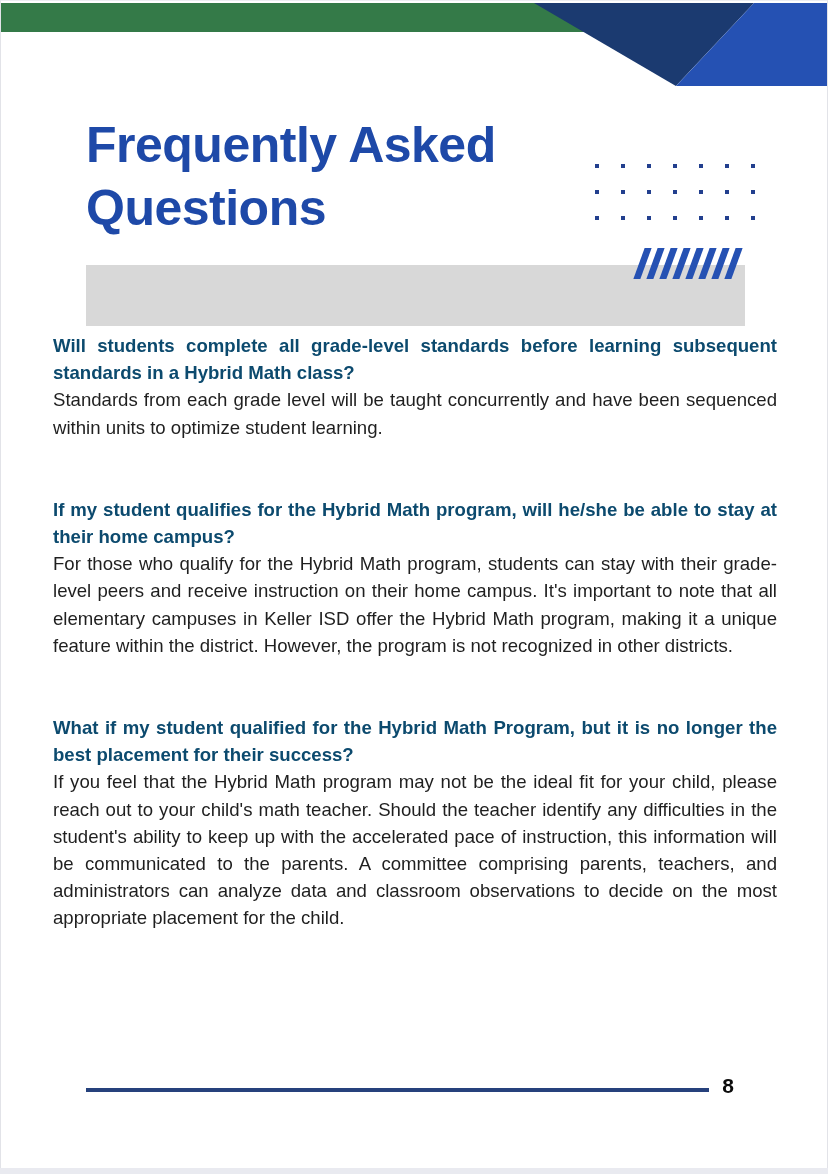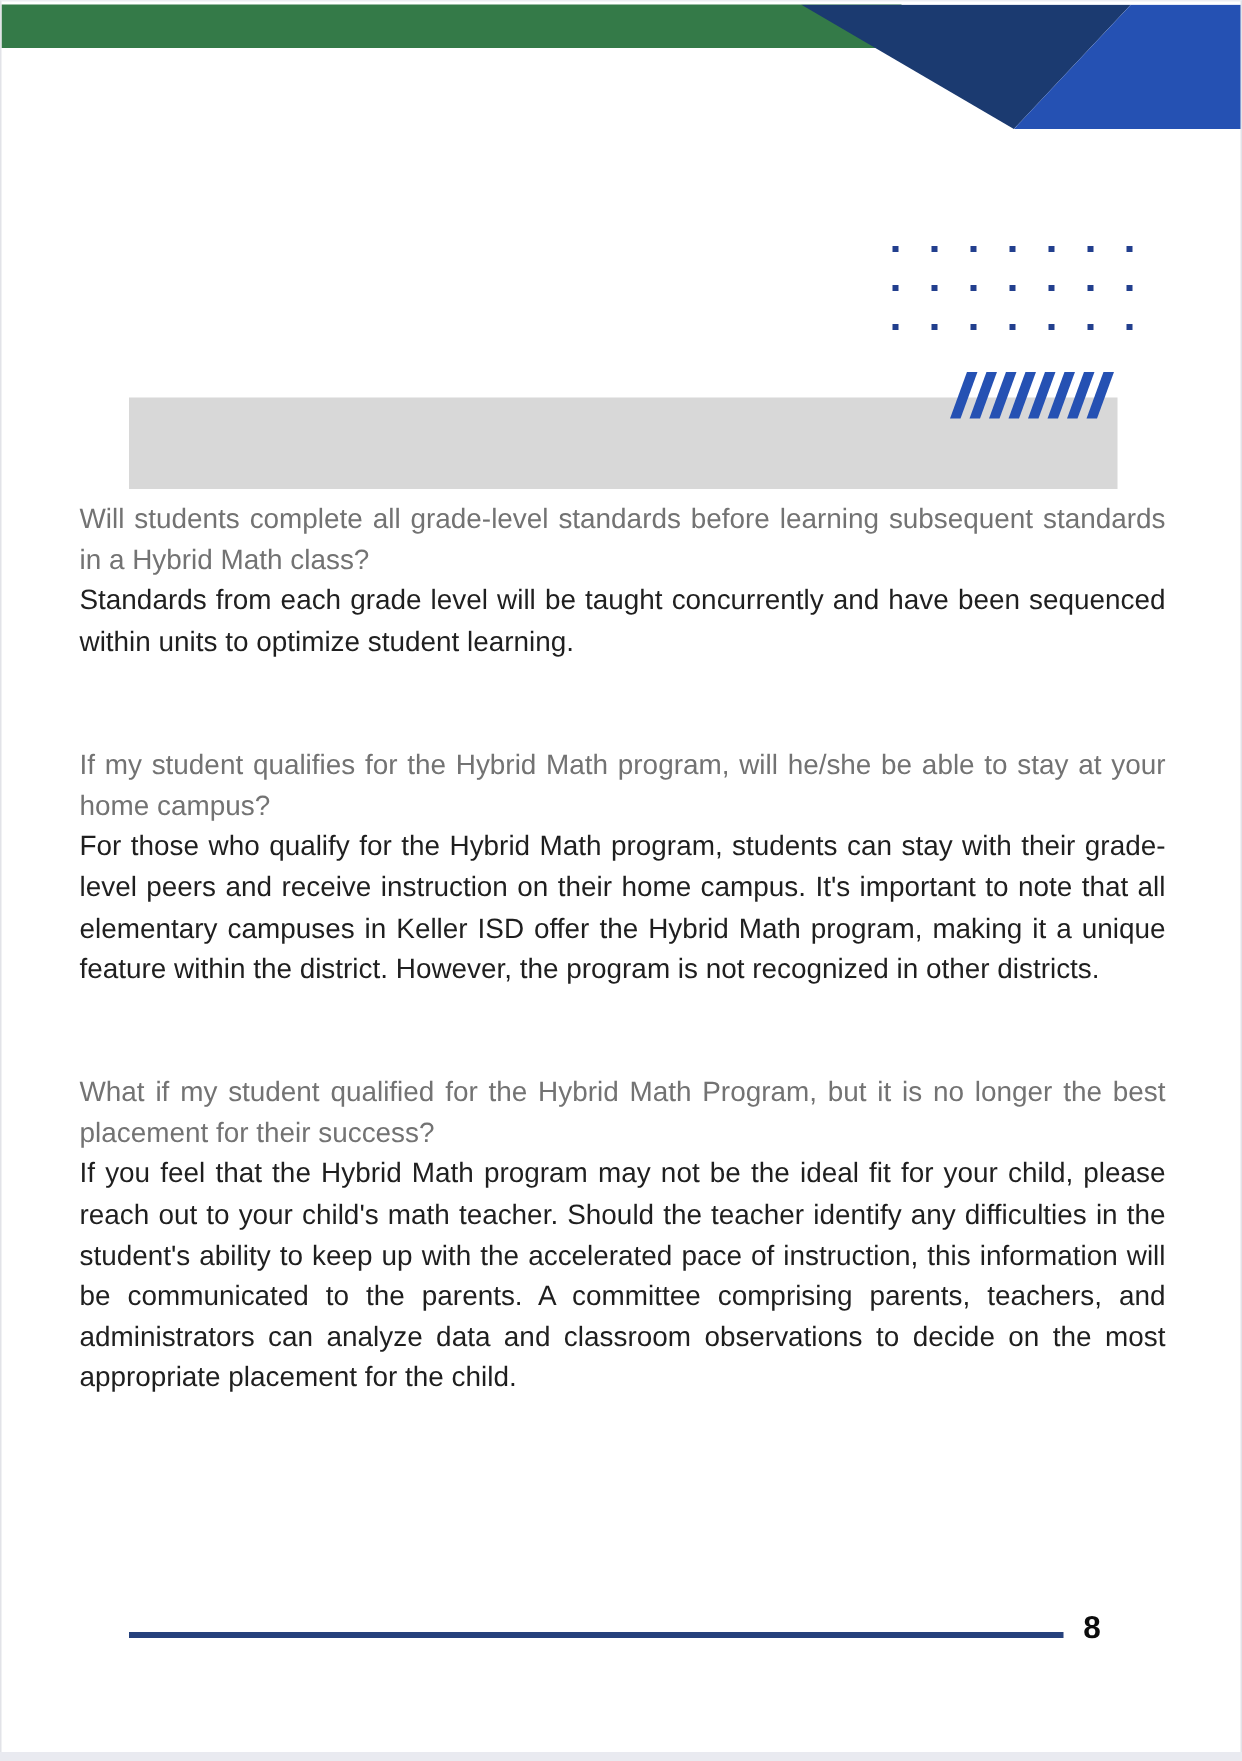--- a/index.html
+++ b/index.html
@@ -79,21 +79,21 @@
   .content {
     position:absolute; left:52px; top:331px;
     width:724px;
     font-size:18.6px; line-height:27.2px;
     color:#1f1f1f;
     text-align:justify;
     z-index:2;
   }
   .faq { margin:0 0 55px 0; }
   .faq:last-child { margin-bottom:0;margin-top:44px; }
-  .q { margin:0; font-weight:400; color:#737373; }
+  .q { margin:0; font-weight:700; color:#0c4a6e; }
   .a { margin:0; }
   
   .footer-rule {
     position:absolute; left:85px; top:1087px;
     width:623px; height:4px;
     background:var(--footer_line, #26417c);
   }
   .page-number {
     position:absolute; left:710px; top:1073px;
     width:34px; text-align:center;
@@ -102,20 +102,24 @@
 </style>
 </head>
 <body>
 
 <div class="page">
 
   <div class="green-bar"></div>
   <div class="navy-triangle"></div>
   <div class="blue-triangle"></div>
 
+  <h1 class="title">
+      <span>Frequently Asked</span>
+      <span>Questions</span>
+    </h1>
 
   <div class="dots">
     <i></i>
       <i></i>
       <i></i>
       <i></i>
       <i></i>
       <i></i>
       <i></i>
     <i></i>
@@ -148,21 +152,21 @@
   <div class="gray-bar"></div>
 
   <main class="content">
 
     <section class="faq">
       <p class="q">Will students complete all grade-level standards before learning subsequent standards in a Hybrid Math class?</p>
       <p class="a">Standards from each grade level will be taught concurrently and have been sequenced within units to optimize student learning.</p>
     </section>
 
     <section class="faq">
-      <p class="q">If my student qualifies for the Hybrid Math program, will he/she be able to stay at your home campus?</p>
+      <p class="q">If my student qualifies for the Hybrid Math program, will he/she be able to stay at their home campus?</p>
       <p class="a">For those who qualify for the Hybrid Math program, students can stay with their grade-level peers and receive instruction on their home campus. It's important to note that all elementary campuses in Keller ISD offer the Hybrid Math program, making it a unique feature within the district. However, the program is not recognized in other districts.</p>
     </section>
 
     <section class="faq">
       <p class="q">What if my student qualified for the Hybrid Math Program, but it is no longer the best placement for their success?</p>
       <p class="a">If you feel that the Hybrid Math program may not be the ideal fit for your child, please reach out to your child's math teacher. Should the teacher identify any difficulties in the student's ability to keep up with the accelerated pace of instruction, this information will be communicated to the parents. A committee comprising parents, teachers, and administrators can analyze data and classroom observations to decide on the most appropriate placement for the child.</p>
     </section>
 
   </main>
 

